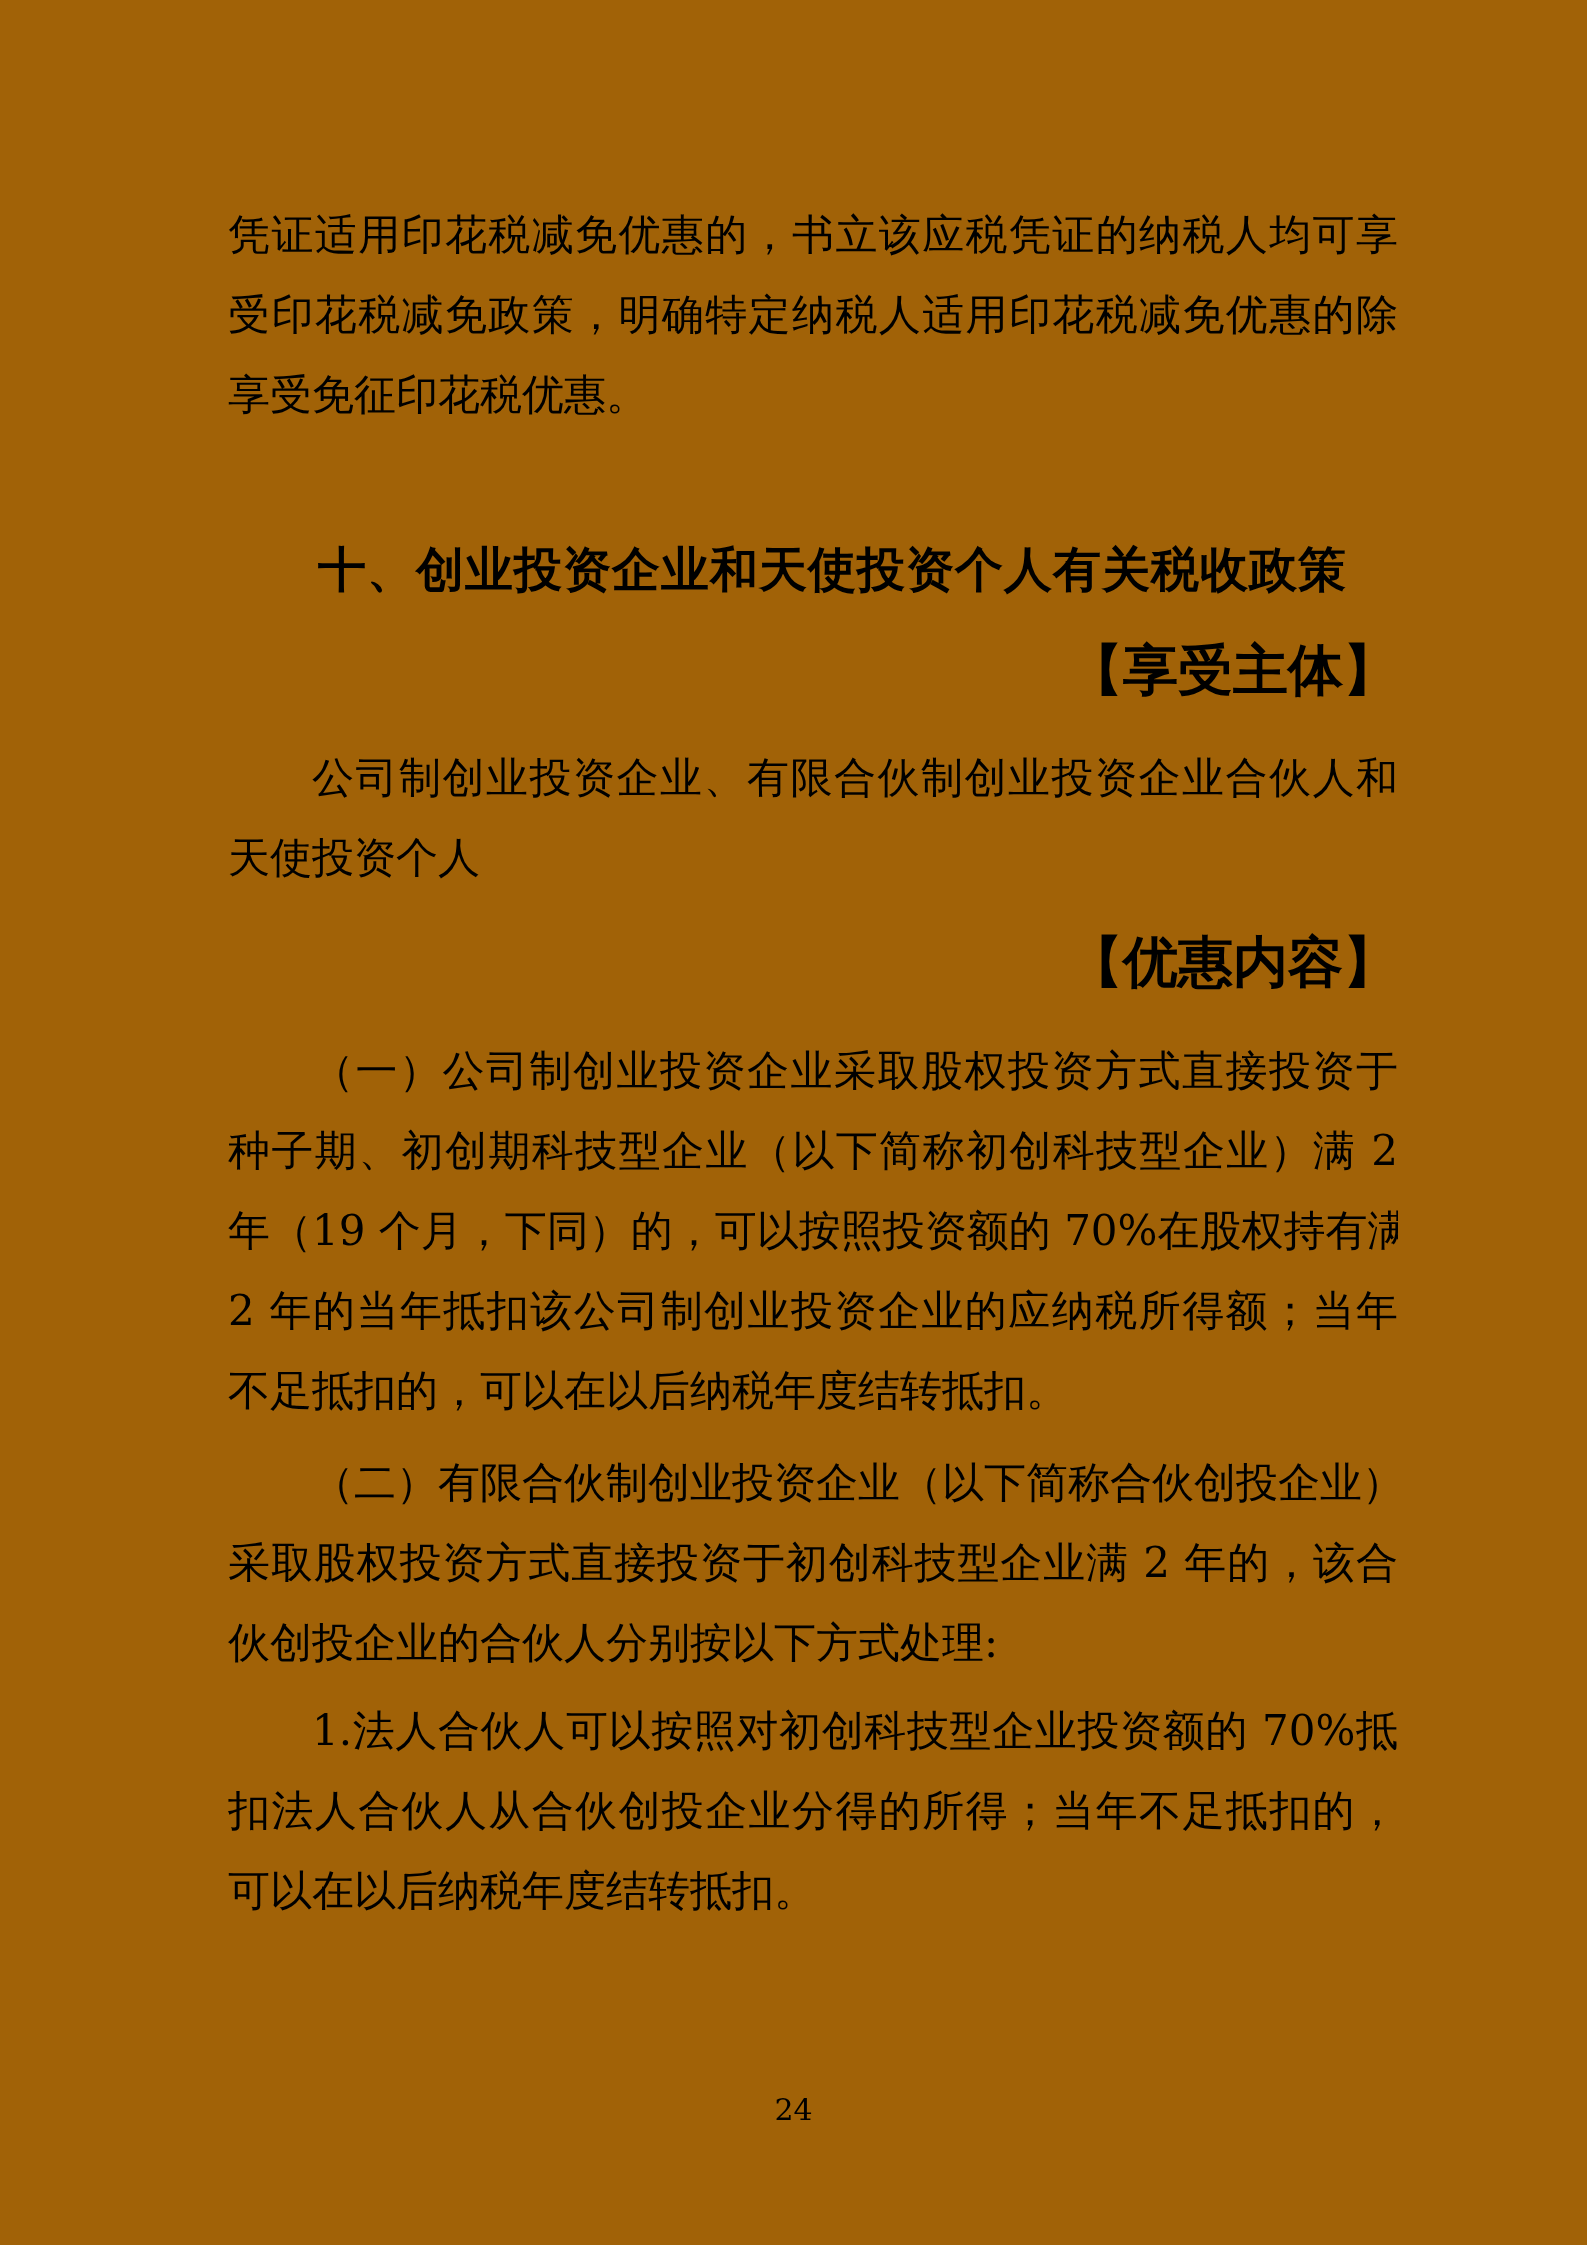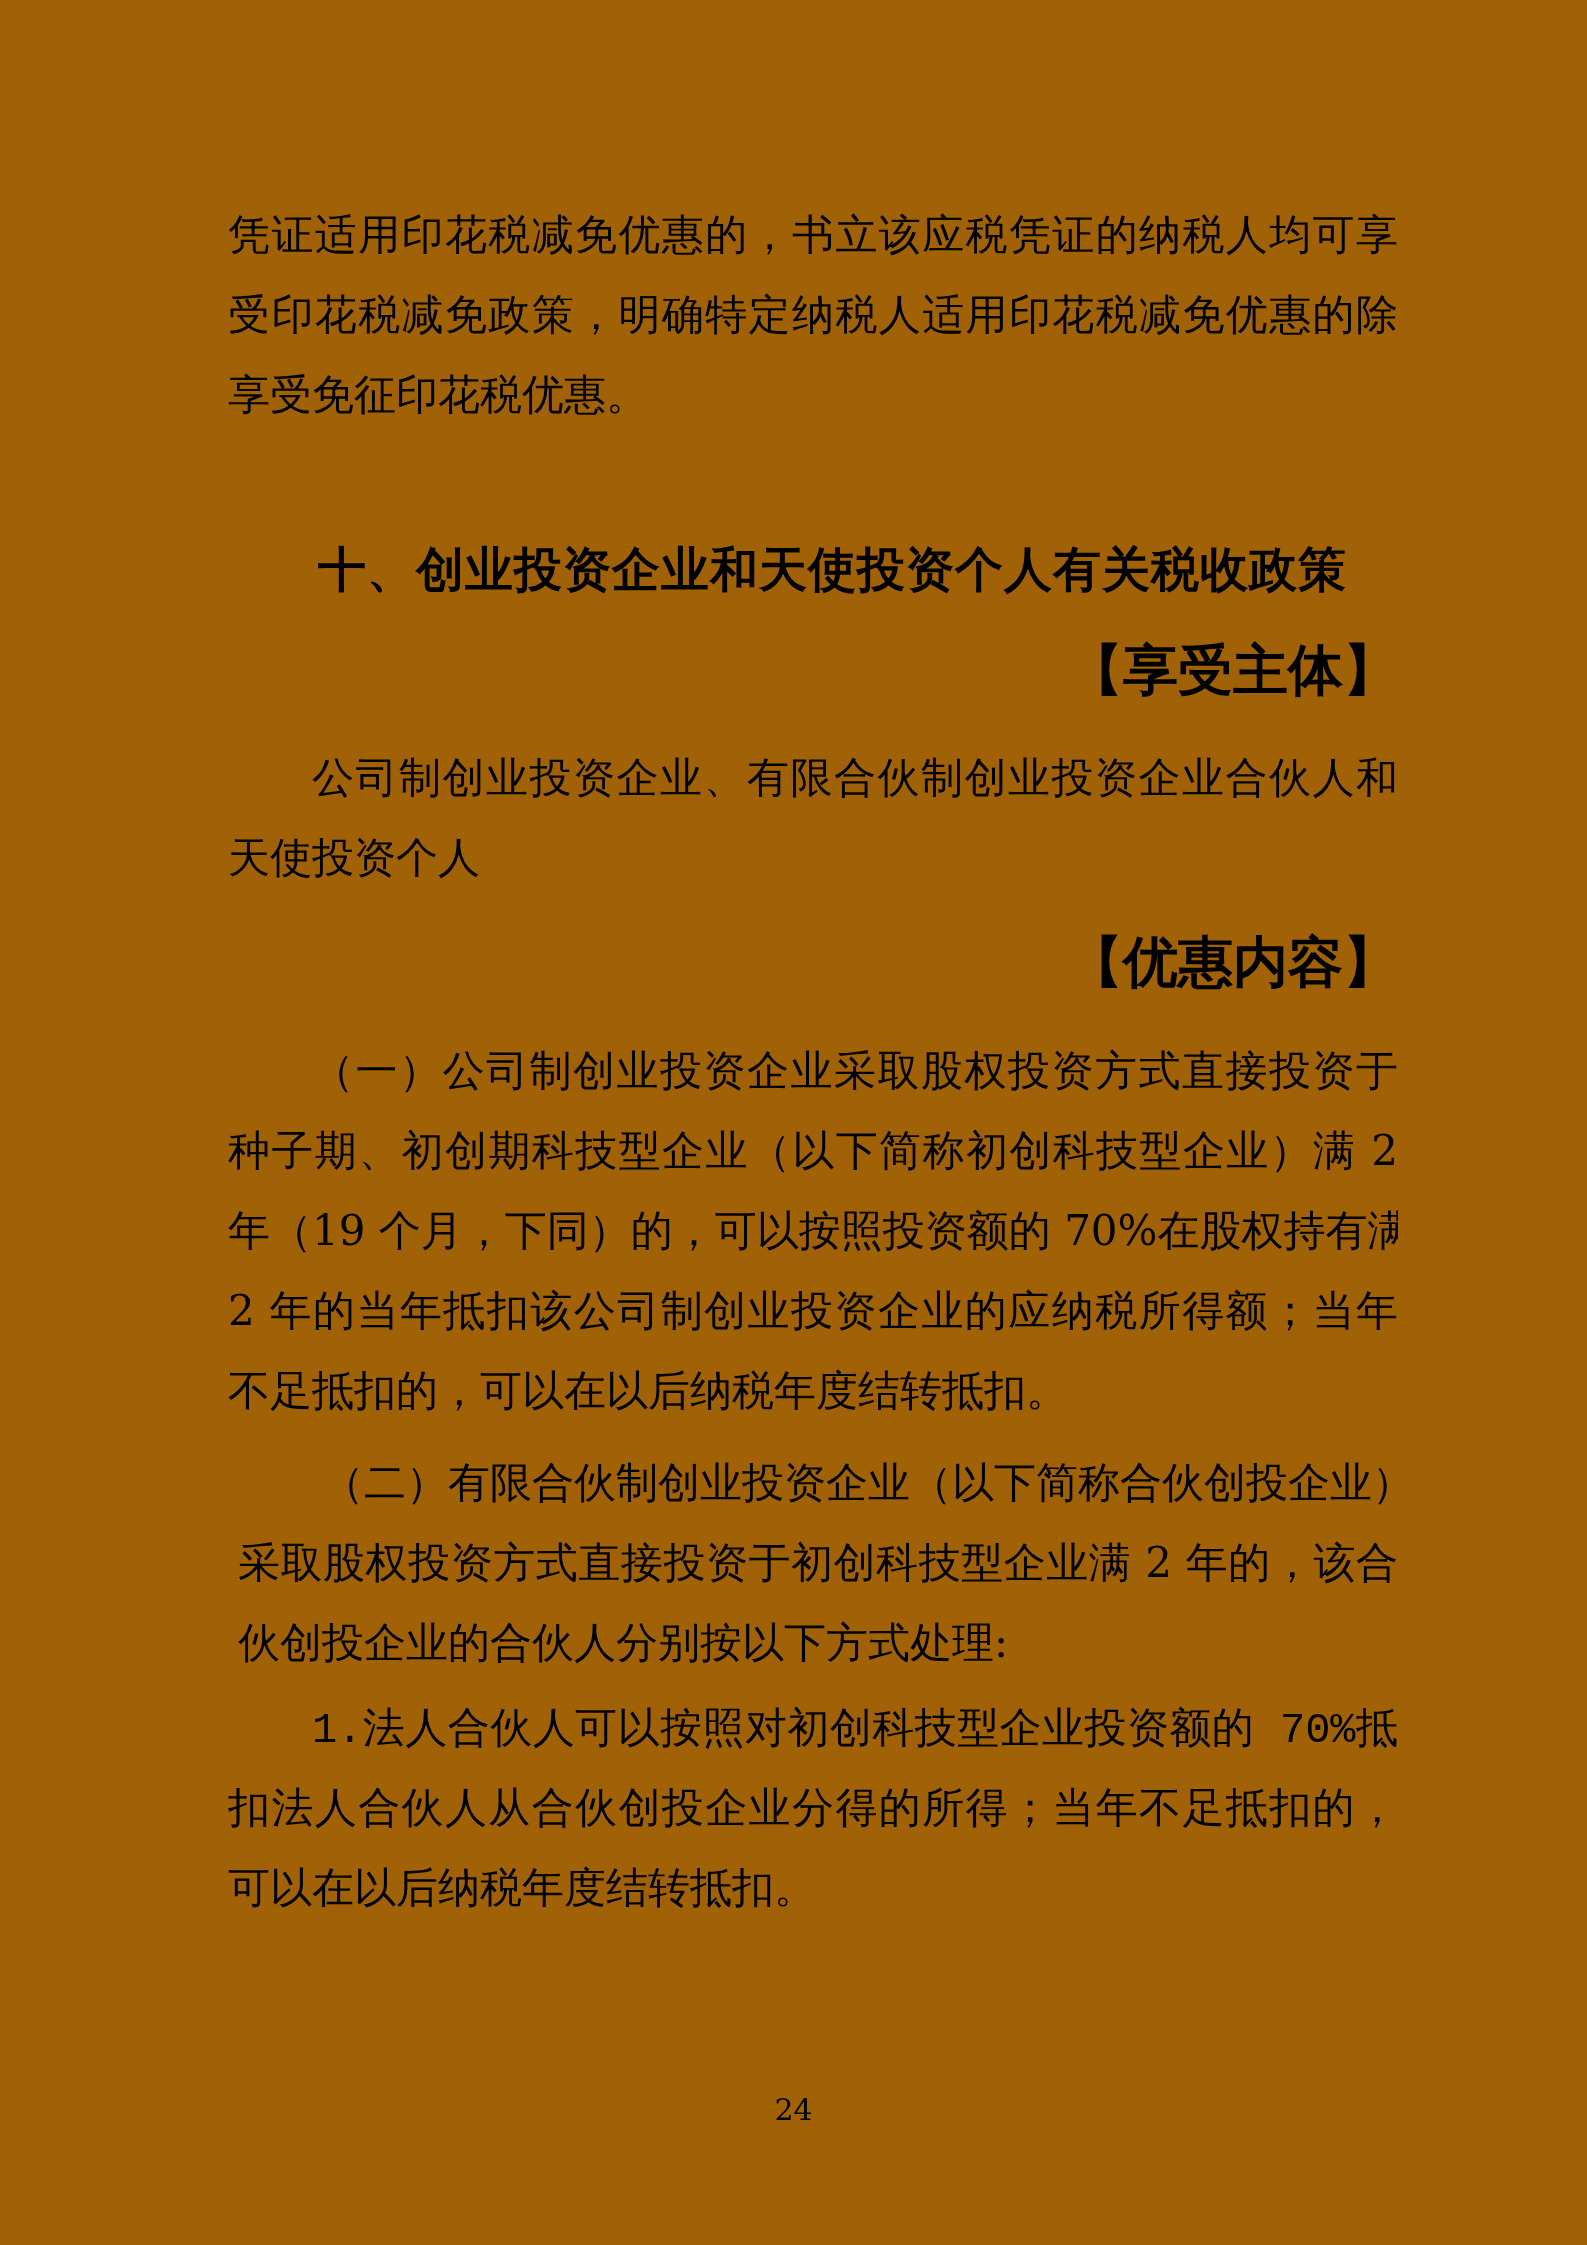--- a/index.html
+++ b/index.html
@@ -48,22 +48,22 @@
     font-size:55px;
     font-weight:bold;
     font-family:Liberation Serif, serif;
     white-space:nowrap;
     text-align:right;
   }
   .sub-header.first { margin-top:27px; }
   .sub-header.second { margin-top:25px; }
   .para-subject { margin-top:27px; }
   .para-item1 { margin-top:28px; }
-  .para-item2 { margin-top:12px;margin-left:10px; }
-  .para-item3 { margin-top:8px;font-family:Liberation Mono, monospace; }
+  .para-item2 { margin-top:12px; }
+  .para-item3 { margin-top:8px; }
   .page-number {
     position:absolute;
     left:0; right:0;
     top:2062px;
     text-align:center;
     font-size:30px;
     line-height:40px;
     font-family:"DejaVu Serif", serif;
     color:#000;
     margin-top:28px;

